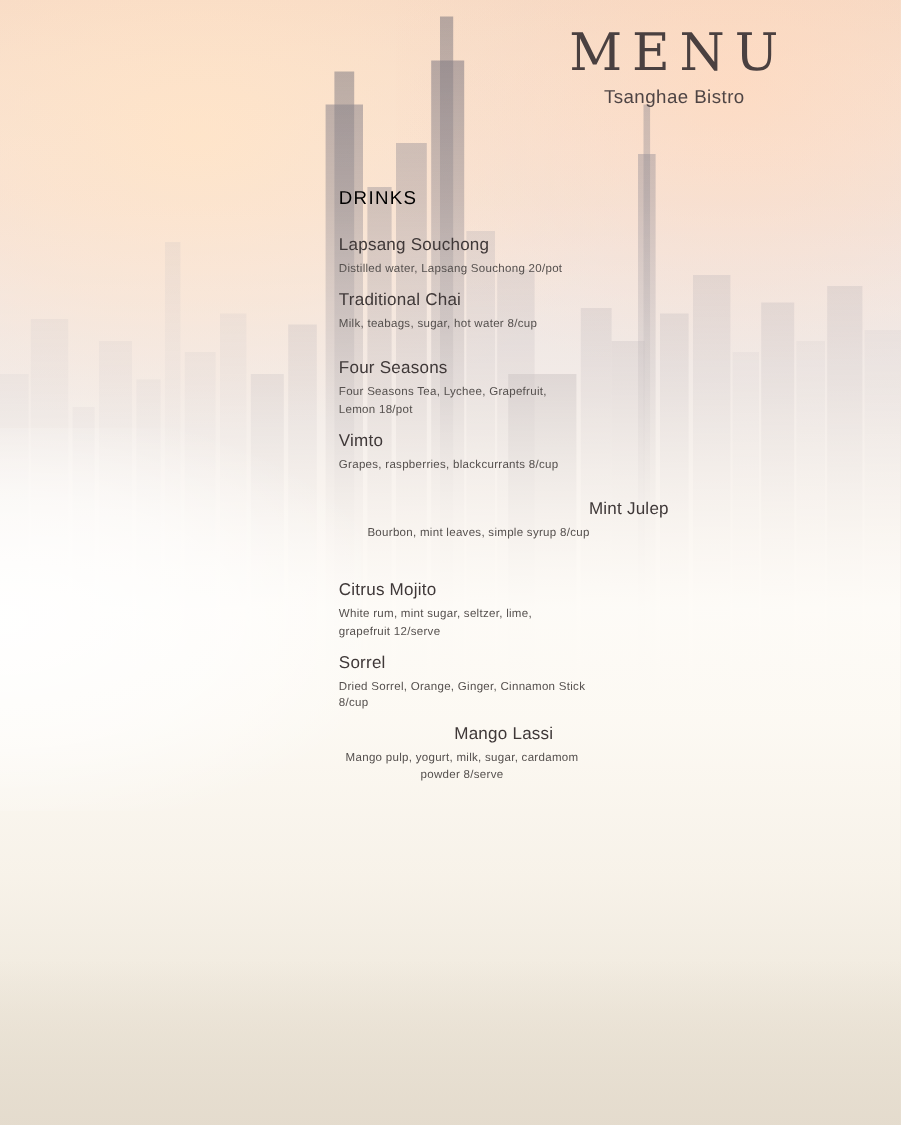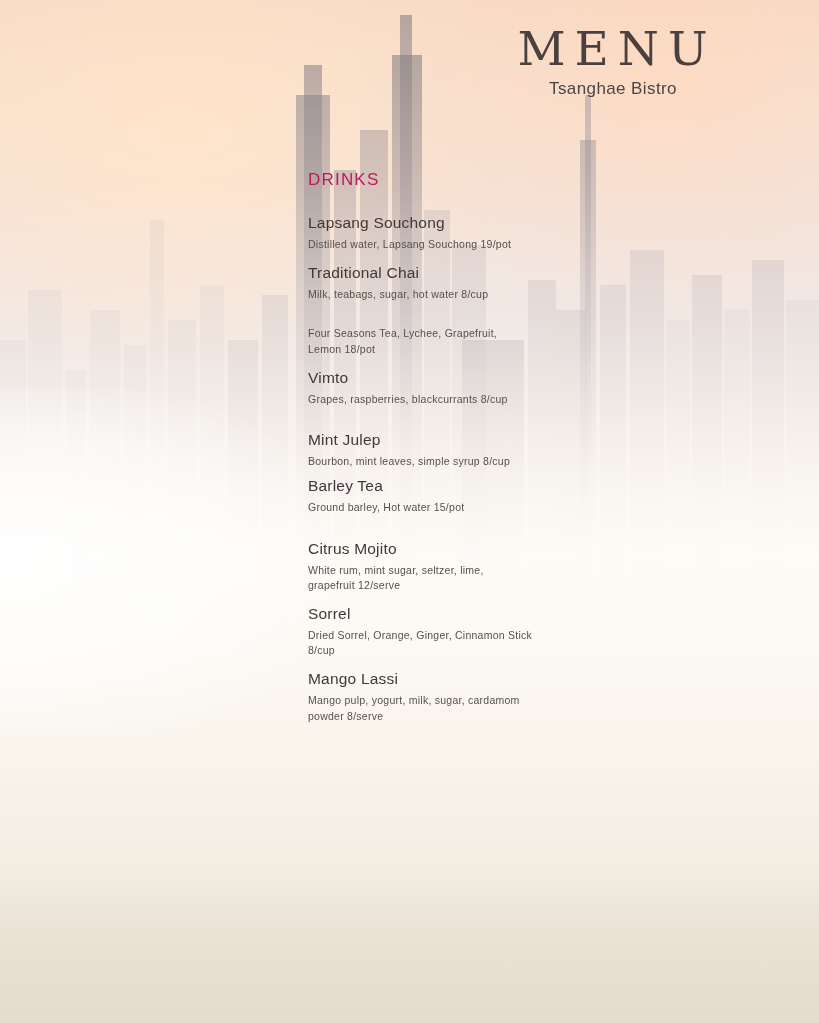--- a/index.html
+++ b/index.html
@@ -140,21 +140,21 @@
 
   .menu-body {
     position: absolute;
     left: 308px;
     top: 170px;
     width: 300px;
   }
   .section-label {
     font-size: 17px;
     letter-spacing: 1.2px;
-    color: #be185d;
+    color: #000000;
     margin-bottom: 24px;
   }
   .item {
     margin-bottom: 12px;
   }
   .item-name {
     font-size: 15.5px;
     color: #3f3838;
     letter-spacing: 0.2px;
     margin-bottom: 5px;
@@ -221,57 +221,54 @@
   <div class="menu-head">
     <div class="menu-title">MENU</div>
     <div class="menu-sub">Tsanghae Bistro</div>
   </div>
 
   <div class="menu-body">
     <div class="section-label">DRINKS</div>
 
     <div class="item">
       <div class="item-name">Lapsang Souchong</div>
-      <div class="item-desc">Distilled water, Lapsang Souchong 19/pot</div>
+      <div class="item-desc">Distilled water, Lapsang Souchong 20/pot</div>
     </div>
 
     <div class="item" style="margin-bottom:24px;">
       <div class="item-name">Traditional Chai</div>
       <div class="item-desc">Milk, teabags, sugar, hot water 8/cup</div>
     </div>
 
     <div class="item wide" style="margin-bottom:12px;">
+      <div class="item-name">Four Seasons</div>
       <div class="item-desc">Four Seasons Tea, Lychee, Grapefruit, Lemon 18/pot</div>
     </div>
 
 
     <div class="item" style="margin-bottom:24px;">
       <div class="item-name">Vimto</div>
       <div class="item-desc">Grapes, raspberries, blackcurrants 8/cup</div>
     </div>
 
-    <div class="item" style="margin-bottom:8px;">
+    <div class="item" style="margin-bottom:36px;text-align:right;">
       <div class="item-name">Mint Julep</div>
       <div class="item-desc">Bourbon, mint leaves, simple syrup 8/cup</div>
     </div>
 
-    <div class="item" style="margin-bottom:24px;">
-      <div class="item-name">Barley Tea</div>
-      <div class="item-desc">Ground barley, Hot water 15/pot</div>
-    </div>
 
     <div class="item wide" style="margin-bottom:12px;">
       <div class="item-name">Citrus Mojito</div>
       <div class="item-desc">White rum, mint sugar, seltzer, lime, grapefruit 12/serve</div>
     </div>
 
     <div class="item wide" style="margin-bottom:12px;">
       <div class="item-name">Sorrel</div>
       <div class="item-desc">Dried Sorrel, Orange, Ginger, Cinnamon Stick 8/cup</div>
     </div>
 
-    <div class="item wide" style="margin-bottom:0;">
+    <div class="item wide" style="margin-bottom:0;text-align:center;">
       <div class="item-name">Mango Lassi</div>
       <div class="item-desc">Mango pulp, yogurt, milk, sugar, cardamom powder 8/serve</div>
     </div>
   </div>
 
 </div>
 
 </body></html>

